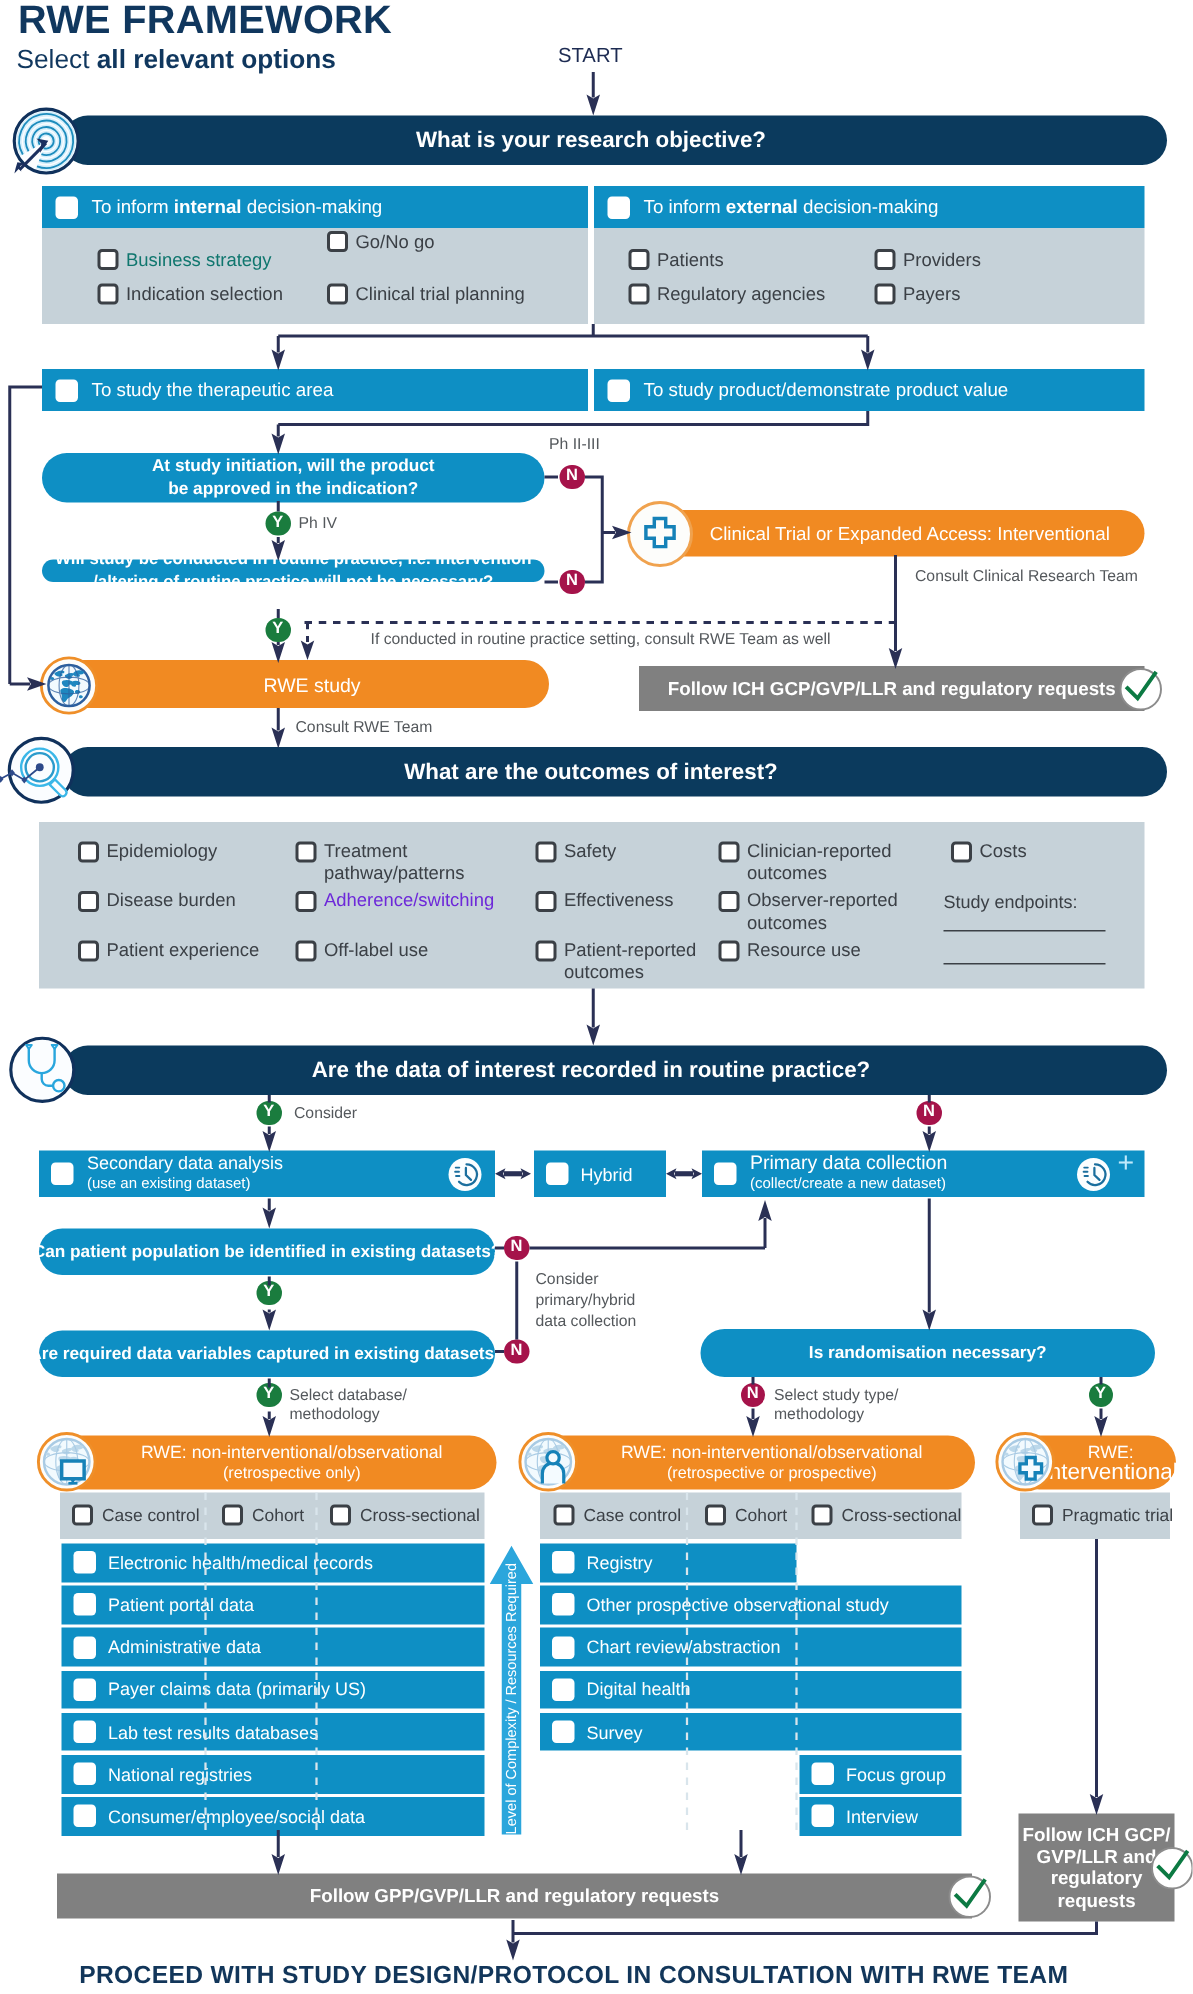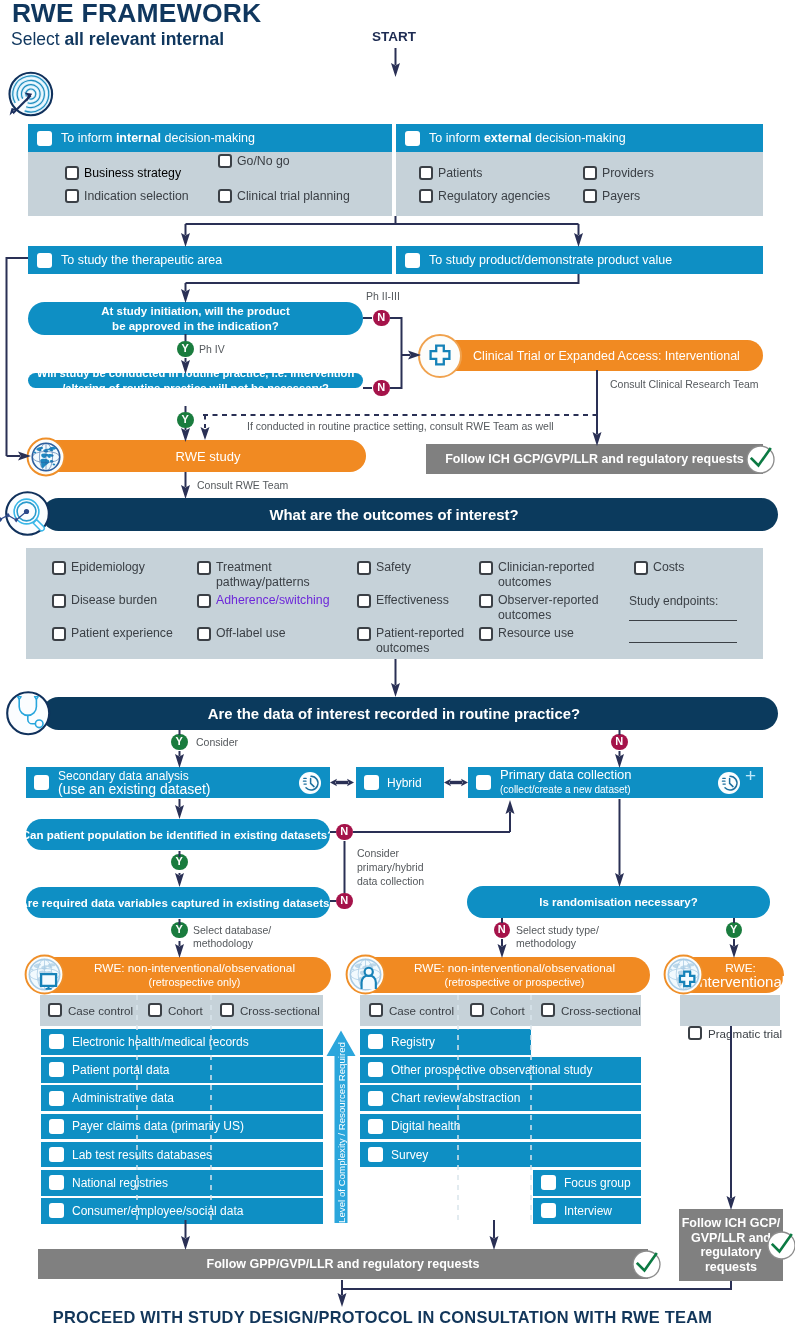--- a/index.html
+++ b/index.html
@@ -5,21 +5,21 @@
   html,body{margin:0;padding:0;background:#ffffff;}
   body{width:795px;height:1329px;position:relative;overflow:hidden;
        font-family:"Liberation Sans",sans-serif;color:#12365a;
        -webkit-font-smoothing:antialiased;}
   .abs{position:absolute;box-sizing:border-box;}
 
   
   #title{left:12px;top:-2px;font-size:26.5px;font-weight:bold;letter-spacing:0.2px;color:#10375e;}
   #subtitle{left:11px;top:29px;font-size:17.5px;color:#10375e;}
   #subtitle b{font-weight:bold;}
-  #start-label{left:372px;top:29px;font-size:13.5px;font-weight:bold;color:#1d2b52;}
+  #start-label{left:372px;top:29px;font-size:13.5px;font-weight:normal;color:#1d2b52;}
 
   
   .hdrbar{background:#0b3a5d;border-radius:17px;height:33px;color:#fff;
           font-size:14.9px;font-weight:bold;}
 
   
   .bluebox{background:#0e8fc4;color:#fff;}
   .greypanel{background:#c6d2d9;}
 
   
@@ -118,22 +118,23 @@
 <path d="M494 1220 V 1238.0" stroke="#2a3055" stroke-width="2.0" fill="none"></path>
     <path d="M489.5 1236.0 L494 1250 L498.5 1236.0 L494 1238.6 Z" fill="#2a3055"></path>
 <path d="M731 1026 V 1198.0" stroke="#2a3055" stroke-width="2.0" fill="none"></path>
     <path d="M726.5 1196.0 L731 1210 L735.5 1196.0 L731 1198.6 Z" fill="#2a3055"></path>
 <path d="M731 1281 V 1289 H 342" stroke="#2a3055" stroke-width="2.0" fill="none" stroke-linecap="butt"></path>
 <path d="M342 1280 V 1295.0" stroke="#2a3055" stroke-width="2.0" fill="none"></path>
     <path d="M337.5 1293.0 L342 1307 L346.5 1293.0 L342 1295.6 Z" fill="#2a3055"></path>
 </svg>
 <div class="abs" style="left:0;top:0;width:795px;height:1329px;z-index:2">
     <div class="abs" id="title">RWE FRAMEWORK</div>
-    <div class="abs" id="subtitle"><span>Select </span><b>all relevant internal</b></div>
+    <div class="abs" id="subtitle"><span>Select </span><b>all relevant options</b></div>
     <div class="abs" id="start-label">START</div>
+    <div class="abs hdrbar" style="left:42px;top:77px;width:736px;display:flex;align-items:center;justify-content:center;z-index:2;padding-right:32px">What is your research objective?</div>
     <svg class="abs" style="left:7px;top:70px;width:48px;height:48px;z-index:6" viewBox="0 0 48 48">
       <circle cx="23.8" cy="24" r="21.3" fill="#fbfdff" stroke="#10315c" stroke-width="2.1"></circle>
       <path d="M8.21 33.00 A18.0 18.0 0 1 1 17.64 40.91" stroke="#d4eefb" stroke-width="3.4" fill="none"></path>
       <path d="M12.02 30.80 A13.6 13.6 0 1 1 19.15 36.78" stroke="#d4eefb" stroke-width="3.4" fill="none"></path>
       <path d="M15.75 28.65 A9.3 9.3 0 1 1 20.62 32.74" stroke="#d4eefb" stroke-width="3.4" fill="none"></path>
       <path d="M19.47 26.50 A5.0 5.0 0 1 1 22.09 28.70" stroke="#d4eefb" stroke-width="3.4" fill="none"></path>
       <path d="M8.21 33.00 A18.0 18.0 0 1 1 17.64 40.91" stroke="#1d8cbd" stroke-width="1.2" fill="none"></path>
       <path d="M12.02 30.80 A13.6 13.6 0 1 1 19.15 36.78" stroke="#1d8cbd" stroke-width="1.2" fill="none"></path>
       <path d="M15.75 28.65 A9.3 9.3 0 1 1 20.62 32.74" stroke="#1d8cbd" stroke-width="1.2" fill="none"></path>
       <path d="M19.47 26.50 A5.0 5.0 0 1 1 22.09 28.70" stroke="#1d8cbd" stroke-width="1.2" fill="none"></path>
@@ -141,21 +142,21 @@
       <path d="M25.2 23.8 L17.3 22.4 L20.5 25.6 L19.6 32.0 Z" fill="#1b2f5e"></path>
       <path d="M2.6 45.6 L5.4 42.7 L7.2 44.4 L6.3 40.8 L9.4 39.0 L4.6 38.1 L3.4 42.2 Z" fill="#1b2f5e"></path>
     </svg>
     <div class="abs bluebox" style="left:28px;top:124px;width:364px;height:28px;display:flex;align-items:center;padding-left:9px;z-index:2">
       <span class="cbw"></span>
       <span style="margin-left:9px;font-size:12.5px"><span>To inform </span><b>internal</b><span> decision-making</span></span>
     </div>
     <div class="abs greypanel" style="left:28px;top:152px;width:364px;height:64px;z-index:2">
       <div class="abs" style="left:37px;top:14px;display:flex;align-items:center">
         <span class="cbo"></span>
-        <span style="margin-left:5px;font-size:12.3px;color:#000000;white-space:nowrap">Business strategy</span>
+        <span style="margin-left:5px;font-size:12.3px;color:#0f766e;white-space:nowrap">Business strategy</span>
       </div>
       <div class="abs" style="left:190px;top:2px;display:flex;align-items:center">
         <span class="cbo"></span>
         <span style="margin-left:5px;font-size:12.3px;color:#3b4046;white-space:nowrap">Go/No go</span>
       </div>
       <div class="abs" style="left:37px;top:37px;display:flex;align-items:flex-end">
         <span class="cbo"></span>
         <span style="margin-left:5px;font-size:12.3px;color:#3b4046;white-space:nowrap">Indication selection</span>
       </div>
       <div class="abs" style="left:190px;top:37px;display:flex;align-items:center">
@@ -320,21 +321,21 @@
       <path d="M11.4 5.6 h3.8 l-1.9 2.7 z" fill="#d4f0fb" stroke="#29a6dd" stroke-width="1.3" stroke-linejoin="round"></path>
       <path d="M28.5 5.6 h3.8 l-1.9 2.7 z" fill="#d4f0fb" stroke="#29a6dd" stroke-width="1.3" stroke-linejoin="round"></path>
       <path d="M21.8 23.8 V28.4 a4.4 4.4 0 0 0 4.4 4.4 h4.4" fill="none" stroke="#29a6dd" stroke-width="1.6"></path>
       <circle cx="33.2" cy="32.8" r="3.8" fill="#fbfdff" stroke="#29a6dd" stroke-width="1.6"></circle>
     </svg>
     <div class="abs badge bY" style="left:171.0px;top:733.5px;z-index:5">Y</div>
     <div class="abs note" style="left:196px;top:736px;z-index:4">Consider</div>
     <div class="abs badge bN" style="left:611.0px;top:733.5px;z-index:5">N</div>
     <div class="abs bluebox" style="left:26px;top:767px;width:304px;height:31px;display:flex;align-items:center;padding-left:8px;z-index:2">
       <span class="cbw"></span>
-      <span style="margin-left:9px;line-height:12.6px"><span style="font-size:12px">Secondary data analysis</span><br><span style="font-size:14px">(use an existing dataset)</span></span>
+      <span style="margin-left:9px;line-height:12.6px"><span style="font-size:12px">Secondary data analysis</span><br><span style="font-size:10px">(use an existing dataset)</span></span>
     </div>
     <svg class="abs" style="left:299.0px;top:771.5px;width:22.0px;height:22.0px;z-index:4" viewBox="0 0 22 22">
       <circle cx="11" cy="11" r="11" fill="#fbfeff"></circle>
       <path d="M12.0 4.2 a6.9 6.9 0 1 1 -5.0 11.6" fill="none" stroke="#1b6f9e" stroke-width="1.5" stroke-linecap="round"></path>
       <path d="M11.6 6.6 V 11.4 L15.0 14.6" fill="none" stroke="#1b6f9e" stroke-width="1.5" stroke-linecap="round"></path>
       <path d="M4.8 6.4 h2.4 M4.4 9.2 h2.6 M5.0 12.0 h2.3" stroke="#1b6f9e" stroke-width="1.25" stroke-linecap="round"></path>
     </svg>
     <div class="abs bluebox" style="left:356px;top:767px;width:88px;height:31px;display:flex;align-items:center;padding-left:8px;z-index:2">
       <span class="cbw"></span>
       <span style="margin-left:8px;font-size:12px">Hybrid</span>
@@ -525,21 +526,21 @@
         <path d="M29.2 26.9 q1.9 -0.3 3.0 0.9 q0.9 1.0 -0.4 1.7 q-1.5 0.9 -2.8 0.2 q-1.3 -0.6 -0.9 -1.7 q0.3 -0.8 1.1 -1.1 z"></path>
       </g>
       <g fill="none" stroke="#a9cbe4" stroke-width="0.85">
         <ellipse cx="23" cy="23" rx="17.0" ry="6.8"></ellipse>
         <ellipse cx="23" cy="23" rx="8.2" ry="17.0"></ellipse>
         <path d="M23 6 v34"></path>
       </g>
       <path d="M23.8 19.8 h6.6 v4.8 h4.8 v6.6 h-4.8 v4.8 h-6.6 v-4.8 h-4.8 v-6.6 h4.8 z" fill="#f4fbff" stroke="#1682b8" stroke-width="2.5" stroke-linejoin="miter"></path>
     </svg>
     <div class="abs greypanel" style="left:680px;top:995px;width:100px;height:31px;z-index:2"></div>
-    <div class="abs" style="left:688px;top:1026px;display:flex;align-items:flex-end;z-index:3">
+    <div class="abs" style="left:688px;top:1003px;display:flex;align-items:flex-end;z-index:3">
       <span class="cbo"></span>
       <span style="margin-left:6px;font-size:11.6px;color:#3b4046;white-space:nowrap">Pragmatic trial</span>
     </div>
     <svg class="abs" style="left:326px;top:1030px;width:30px;height:193px;z-index:3" viewBox="0 0 30 193">
       <path d="M15 0.5 L29.5 26 H21.5 V193 H8.5 V26 H0.5 Z" fill="#2ba6dc"></path>
     </svg>
     <div class="abs" style="left:326px;top:1030px;width:30px;height:193px;z-index:4;display:flex;align-items:flex-end;justify-content:center;pointer-events:none">
       <span style="writing-mode:vertical-rl;transform:rotate(180deg);color:#fff;font-size:9.7px;white-space:nowrap;padding-bottom:5px;line-height:13px">Level of Complexity / Resources Required</span>
     </div>
     <div class="abs greybar" style="left:38px;top:1249px;width:610px;height:30px;display:flex;align-items:center;justify-content:center;font-size:12.5px;z-index:2">Follow GPP/GVP/LLR and regulatory requests</div>

